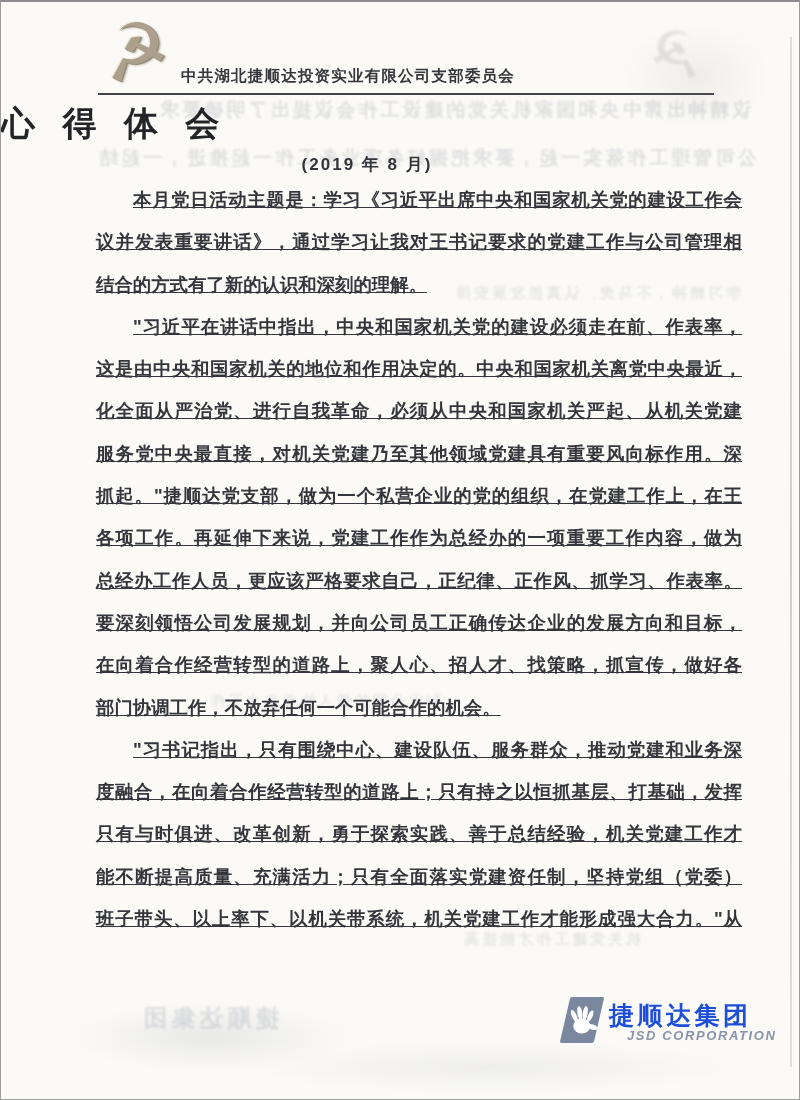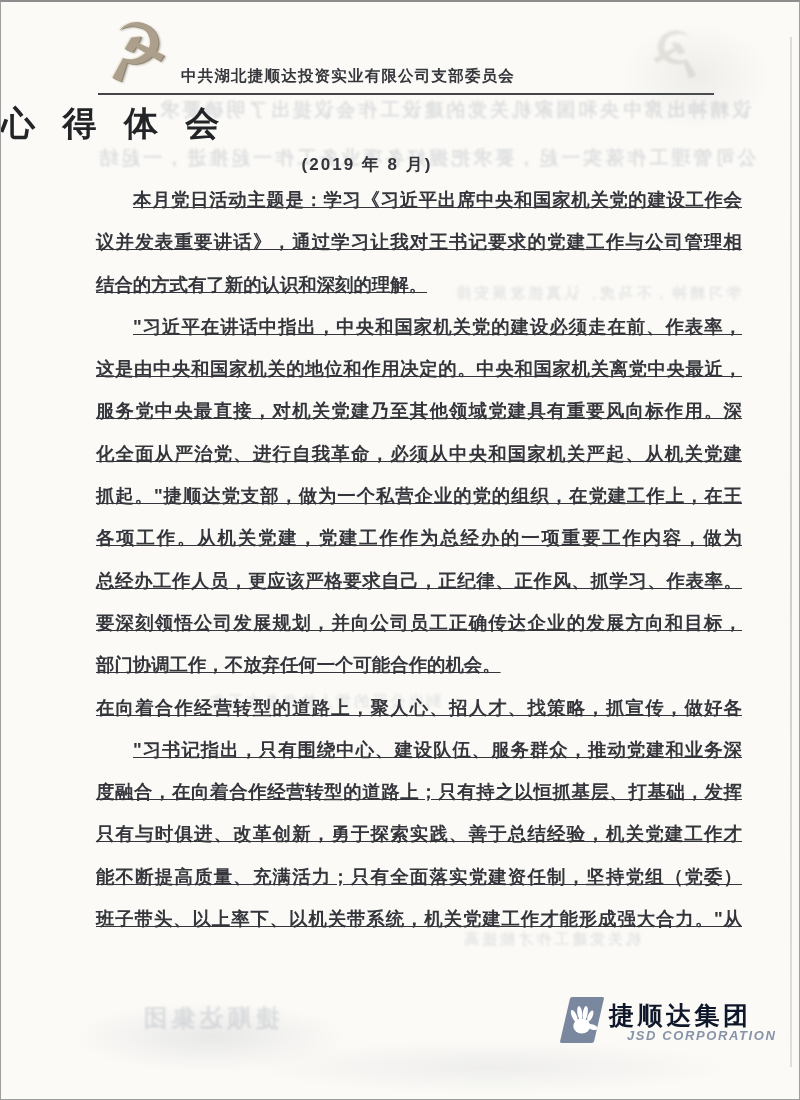--- a/index.html
+++ b/index.html
@@ -86,21 +86,21 @@
   
   .footer-logo { position:absolute; left:558px; top:993px; width:190px; height:55px; }
   .logo-flag {
     position:absolute; left:6px; top:2px; width:34px; height:46px;
     background:#7a889f; transform:skewX(-13deg); border-radius:2px;
   }
   .logo-flag svg { position:absolute; left:1px; top:4px; transform:skewX(13deg); }
   .logo-text-cn {
     position:absolute; left:50px; top:4px;
     font-size:25px; font-weight:800; letter-spacing:3.5px;
-    color:#0f172a; white-space:nowrap;
+    color:#1d4ed8; white-space:nowrap;
   }
   .logo-text-en {
     position:absolute; left:68px; top:33px;
     font-size:13px; font-style:italic; font-weight:700;
     letter-spacing:1.6px; color:#8793a9; white-space:nowrap;
   }
   .footer-logo-ghost {
     position:absolute; left:138px; top:1000px;
     font-size:24px; font-weight:800; letter-spacing:4px;
     color:#9aa2ae; opacity:.30; transform:scaleX(-1); filter:blur(1.2px);
@@ -125,28 +125,28 @@
   <div class="header-rule"></div>
   <div class="page-title">心 得 体 会</div>
   <div class="date-line">(2019 年 8 月)</div>
 
   <div class="body-text">
     <div class="line indent">本月党日活动主题是：学习《习近平出席中央和国家机关党的建设工作会</div>
     <div class="line">议并发表重要讲话》，通过学习让我对王书记要求的党建工作与公司管理相</div>
     <div class="line end">结合的方式有了新的认识和深刻的理解。</div>
     <div class="line indent">"习近平在讲话中指出，中央和国家机关党的建设必须走在前、作表率，</div>
     <div class="line">这是由中央和国家机关的地位和作用决定的。中央和国家机关离党中央最近，</div>
+    <div class="line">化全面从严治党、进行自我革命，必须从中央和国家机关严起、从机关党建</div>
     <div class="line">服务党中央最直接，对机关党建乃至其他领域党建具有重要风向标作用。深</div>
-    <div class="line">化全面从严治党、进行自我革命，必须从中央和国家机关严起、从机关党建</div>
     <div class="line">抓起。"捷顺达党支部，做为一个私营企业的党的组织，在党建工作上，在王</div>
-    <div class="line">各项工作。从机关党建，党建工作作为总经办的一项重要工作内容，做为</div>
+    <div class="line">各项工作。再延伸下来说，党建工作作为总经办的一项重要工作内容，做为</div>
     <div class="line">总经办工作人员，更应该严格要求自己，正纪律、正作风、抓学习、作表率。</div>
     <div class="line">要深刻领悟公司发展规划，并向公司员工正确传达企业的发展方向和目标，</div>
+    <div class="line">在向着合作经营转型的道路上，聚人心、招人才、找策略，抓宣传，做好各</div>
     <div class="line end">部门协调工作，不放弃任何一个可能合作的机会。</div>
-    <div class="line">在向着合作经营转型的道路上，聚人心、招人才、找策略，抓宣传，做好各</div>
     <div class="line indent">"习书记指出，只有围绕中心、建设队伍、服务群众，推动党建和业务深</div>
     <div class="line">度融合，在向着合作经营转型的道路上；只有持之以恒抓基层、打基础，发挥</div>
     <div class="line">只有与时俱进、改革创新，勇于探索实践、善于总结经验，机关党建工作才</div>
     <div class="line">能不断提高质量、充满活力；只有全面落实党建资任制，坚持党组（党委）</div>
     <div class="line">班子带头、以上率下、以机关带系统，机关党建工作才能形成强大合力。"从</div>
   </div>
 
   <div class="footer-logo">
     <div class="logo-flag">
       <svg width="34" height="40" viewBox="0 0 34 40">

